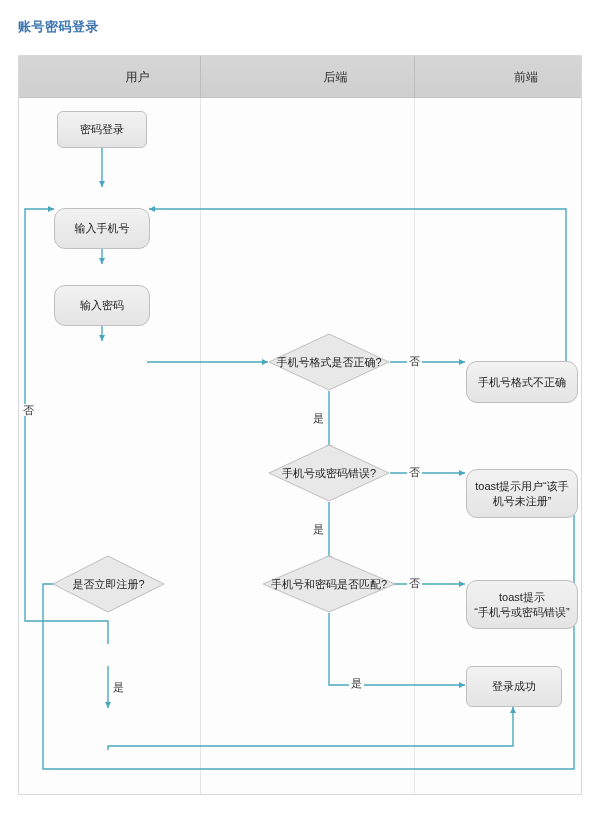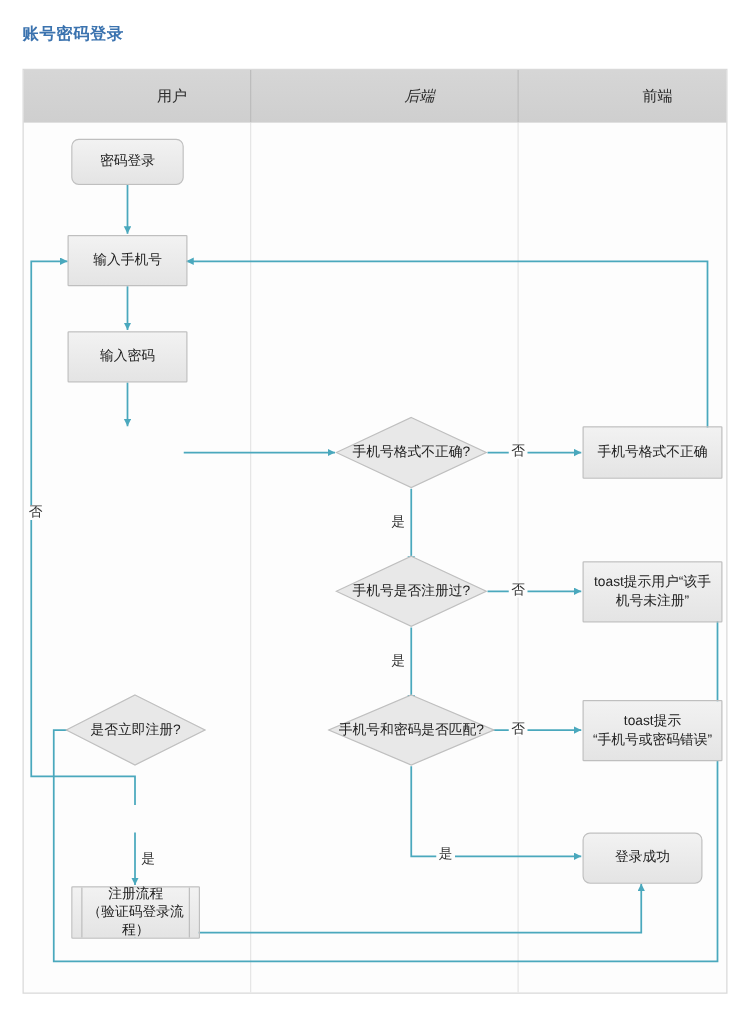--- a/index.html
+++ b/index.html
@@ -63,21 +63,21 @@
     display:flex;
     align-items:center;
     justify-content:center;
     text-align:center;
     font-size:11px;
     color:#222;
     line-height:1.35;
     padding:2px 4px;
   }
   .node.rounded{border-radius:6px;}
-  .node.sharp{border-radius:1px;}
+  .node.sharp{border-radius:11px;margin-top:20px;}
   .node.subproc{border-radius:1px;}
   .node.subproc::before,
   .node.subproc::after{
     content:"";
     position:absolute;
     top:0;bottom:0;width:1px;
     background:#bfbfbf;
   }
   .node.subproc::before{left:7px;}
   .node.subproc::after{right:7px;}
@@ -115,21 +115,21 @@
 </style>
 </head>
 <body>
 
 <div id="page-title">账号密码登录</div>
 
 <div id="chart-frame">
 
   <div id="lane-header">
     <div class="lane-title" style="left:0px;width:181px;">用户</div>
-    <div class="lane-title" style="left:182px;width:213px;font-style:italic;">后端</div>
+    <div class="lane-title" style="left:182px;width:213px;">后端</div>
     <div class="lane-title" style="left:396px;width:166px;">前端</div>
     <div class="lane-div-head" style="left:181px;"></div>
     <div class="lane-div-head" style="left:395px;"></div>
   </div>
 
   <div class="lane-div-body" style="left:181px;"></div>
   <div class="lane-div-body" style="left:395px;"></div>
 
   <svg id="edges" viewBox="0 0 564 740">
     <defs>
@@ -191,30 +191,30 @@
   <div class="node sharp" style="left:35px;top:209px;width:96px;height:41px;">
     <span>输入密码</span>
   </div>
 
 
   <div class="diamond" style="left:249px;top:277px;width:122px;height:58px;">
     <svg class="dshape" viewBox="0 0 122 58" preserveAspectRatio="none">
       <polygon points="61,1 121,29 61,57 1,29" fill="#e8e8e8" stroke="#bfbfbf" stroke-width="1"></polygon>
     </svg>
     <div class="dlabel">
-        <span>手机号格式不正确?</span>
+        <span>手机号格式是否正确?</span>
       </div>
   </div>
 
   <div class="diamond" style="left:249px;top:388px;width:122px;height:58px;">
     <svg class="dshape" viewBox="0 0 122 58" preserveAspectRatio="none">
       <polygon points="61,1 121,29 61,57 1,29" fill="#e8e8e8" stroke="#bfbfbf" stroke-width="1"></polygon>
     </svg>
     <div class="dlabel">
-        <span>手机号是否注册过?</span>
+        <span>手机号或密码错误?</span>
       </div>
   </div>
 
   <div class="diamond" style="left:243px;top:499px;width:134px;height:58px;">
     <svg class="dshape" viewBox="0 0 134 58" preserveAspectRatio="none">
       <polygon points="67,1 133,29 67,57 1,29" fill="#e8e8e8" stroke="#bfbfbf" stroke-width="1"></polygon>
     </svg>
     <div class="dlabel">
         <span>手机号和密码是否匹配?</span>
       </div>
@@ -222,23 +222,20 @@
 
   <div class="diamond" style="left:33px;top:499px;width:113px;height:58px;">
     <svg class="dshape" viewBox="0 0 113 58" preserveAspectRatio="none">
       <polygon points="56,1 112,29 56,57 1,29" fill="#e8e8e8" stroke="#bfbfbf" stroke-width="1"></polygon>
     </svg>
     <div class="dlabel">
         <span>是否立即注册?</span>
       </div>
   </div>
 
-  <div class="node subproc" style="left:38px;top:653px;width:103px;height:42px;">
-    <span id="register-flow-label">注册流程<br>（验证码登录流程）</span>
-  </div>
 
   <div class="node sharp" style="left:447px;top:285px;width:112px;height:42px;">
     <span>手机号格式不正确</span>
   </div>
 
   <div class="node sharp" style="left:447px;top:393px;width:112px;height:49px;">
     <span>toast提示用户“该手机号未注册”</span>
   </div>
 
   <div class="node sharp" style="left:447px;top:504px;width:112px;height:49px;">

